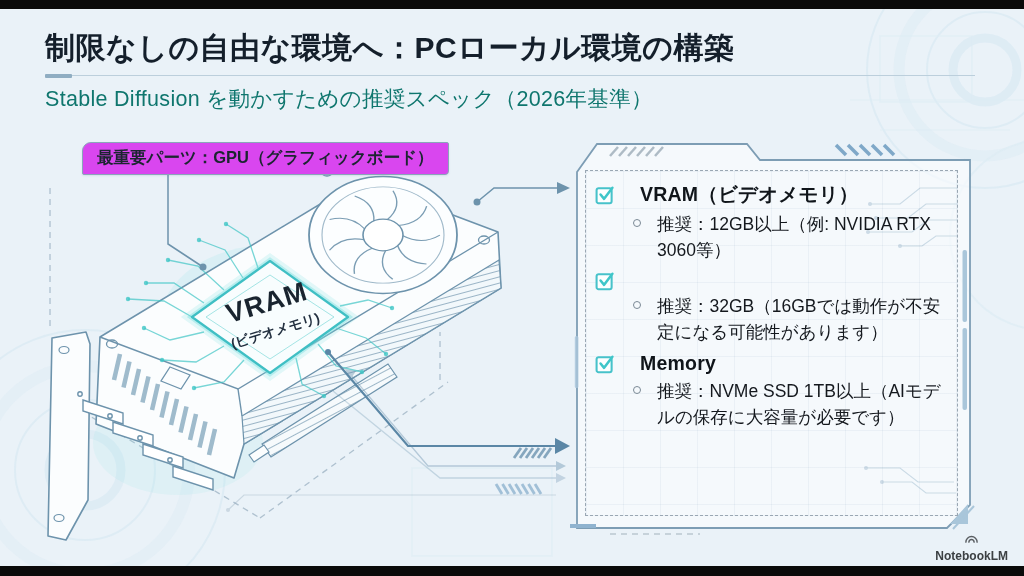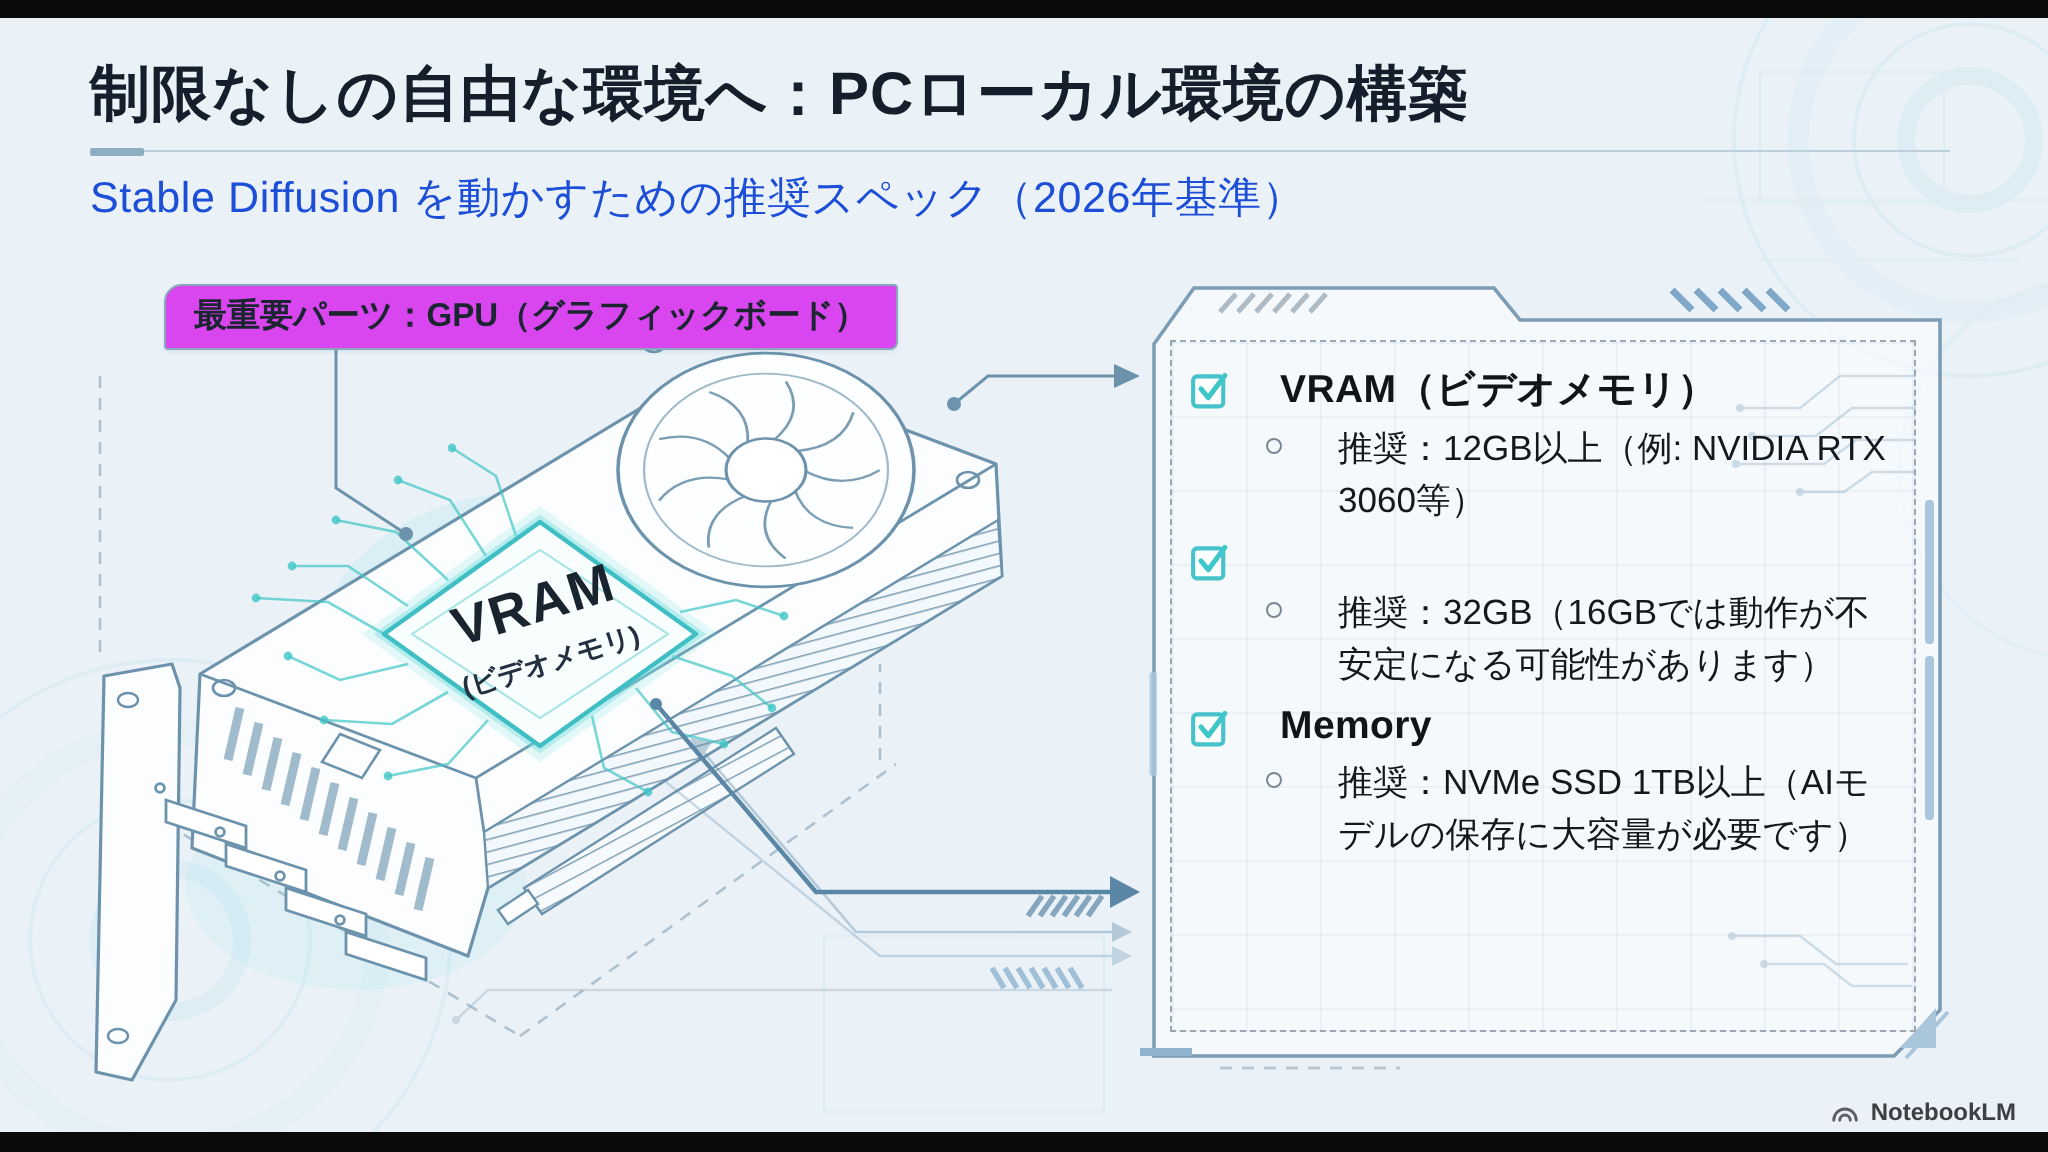--- a/index.html
+++ b/index.html
@@ -11,21 +11,21 @@
   }
   .bar{position:absolute;left:0;width:1024px;background:#0a0a0a;z-index:9;}
   .bar.top{top:0;height:9px;}
   .bar.bottom{bottom:0;height:10px;}
   .bg-deco{position:absolute;left:0;top:0;z-index:0;pointer-events:none;}
   .header{position:absolute;left:45px;top:9px;z-index:2;width:930px;}
   .title{font-size:30px;font-weight:800;line-height:38px;margin:20px 0 6px 0;color:#141f2b;letter-spacing:.5px;}
   .rule{display:flex;align-items:center;height:5px;margin:0 0 6px 0;}
   .rule-accent{width:27px;height:4px;background:#8fadc2;border-radius:1px;flex:0 0 auto;}
   .rule-line{flex:1;height:1px;background:#bccfdc;}
-  .subtitle{font-size:21.5px;font-weight:500;color:#1d4ed8;letter-spacing:.3px;}
+  .subtitle{font-size:21.5px;font-weight:500;color:#0f766e;letter-spacing:.3px;}
   .callout{
     position:absolute;left:45px;top:142px;z-index:3;
     background:#d946ef;border:1.5px solid #8aa6ba;
     border-radius:9px 2px 4px 2px;
     padding:4px 14px 5px 14px;font-size:16.5px;font-weight:600;color:#1b2530;
     box-shadow:0 1px 2px rgba(90,130,160,.15);
     margin-left:37px;
   }
   .gpu-wrap{position:absolute;left:28px;top:148px;width:545px;height:405px;z-index:2;}
   .panel{position:absolute;left:570px;top:138px;width:450px;height:402px;z-index:2;}
@@ -36,27 +36,27 @@
     padding:7px 8px 6px 9px;
     background:
       repeating-linear-gradient(to right, rgba(130,160,185,.10) 0 1px, transparent 1px 37px),
       repeating-linear-gradient(to bottom, rgba(130,160,185,.10) 0 1px, transparent 1px 37px);
   }
   .spec-item{margin-bottom:7px;}
   .spec-head{display:flex;align-items:center;gap:26px;margin:3px 0 3px 0;}
   .cb{width:19px;height:19px;flex:0 0 auto;position:relative;}
   .cb svg{overflow:visible;display:block;}
   .spec-label{font-size:19.5px;font-weight:700;color:#10151a;letter-spacing:.2px;}
-  .spec-detail{display:flex;gap:28px;margin:2px 0 5px 38px;}
+  .spec-detail{display:flex;gap:16px;margin:2px 0 5px 38px;}
   .bullet{width:8px;height:8px;border:1.5px solid #7a8894;border-radius:50%;margin-top:8px;flex:0 0 auto;box-sizing:border-box;background:transparent;}
   .dtext{font-size:17.5px;line-height:1.5;color:#14181d;width:304px;font-weight:500;}
   .footer{
     position:absolute;right:16px;bottom:13px;z-index:3;
     display:flex;align-items:center;gap:5px;
-    font-size:12px;font-weight:600;color:#3c4043;
+    font-size:12px;font-weight:600;color:#3c4043;flex-direction:column;
   }
   .face{fill:#fbfdfe;stroke:#6d93ac;stroke-width:1.6;stroke-linejoin:round;}
   .edge{fill:none;stroke:#6d93ac;stroke-width:1.4;}
   .dash{fill:none;stroke:#9fb4c4;stroke-width:1.3;stroke-dasharray:6 5;opacity:.8;}
   .trace{fill:none;stroke:#3fc5c5;stroke-width:1.3;opacity:.7;}
   .tdot{fill:#3fc5c5;opacity:.8;}
   .lead{fill:none;stroke:#6d93ac;stroke-width:1.5;}
   .bigarrow{fill:none;stroke:#5b87a6;stroke-width:2.2;}
 </style>
 </head>

